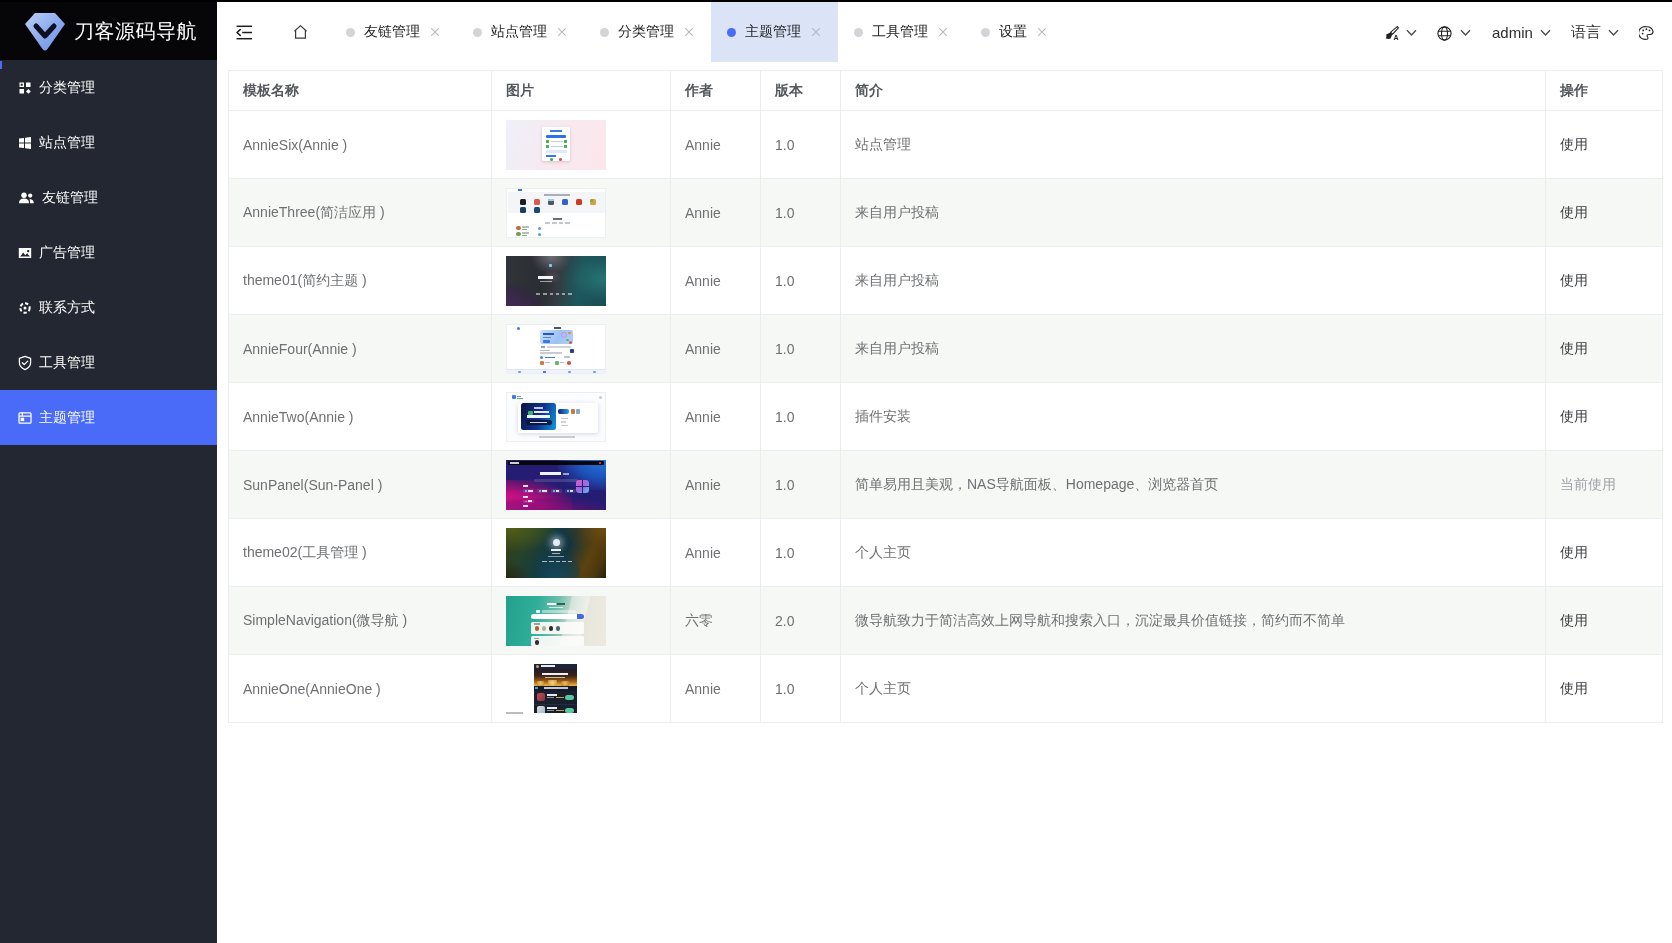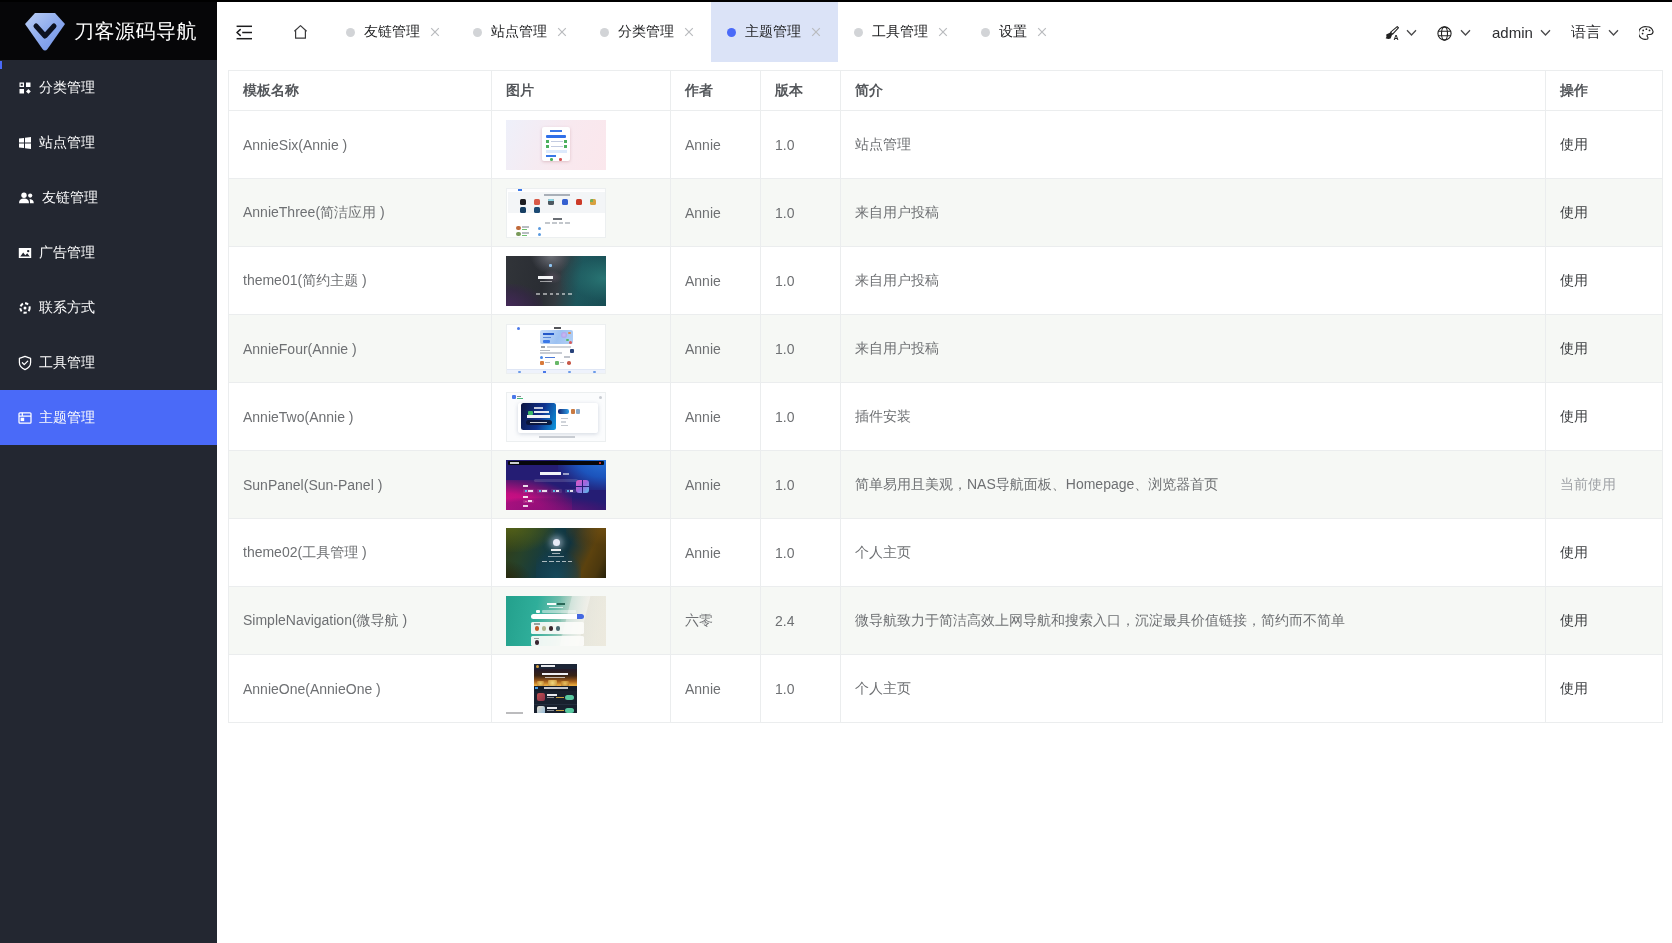--- a/index.html
+++ b/index.html
@@ -444,21 +444,21 @@
       <div style="left:28.5px;top:30.5px;width:4.5px;height:4.5px;background:#c05c28;border-radius:50%;"></div>
       <div style="left:35.5px;top:30.5px;width:4.5px;height:4.5px;background:#b0b890;border-radius:50%;"></div>
       <div style="left:42.5px;top:30.5px;width:4.5px;height:4.5px;background:#38242c;border-radius:50%;"></div>
       <div style="left:49.5px;top:30.5px;width:4.5px;height:4.5px;background:#486870;border-radius:50%;"></div>
       <div style="left:25px;top:40.5px;width:53px;height:9.5px;background:rgba(252,252,250,.92);border-radius:1.5px;"></div>
       <div style="left:28px;top:42px;width:5px;height:1.5px;background:#9aa29e;"></div>
       <div style="left:28.5px;top:44.5px;width:4.5px;height:4.5px;background:#3a2430;border-radius:50%;"></div>
     </div>
           </td>
           <td>六零</td>
-          <td>2.4</td>
+          <td>2.0</td>
           <td>微导航致力于简洁高效上网导航和搜索入口，沉淀最具价值链接，简约而不简单</td>
           <td><span class="use">使用</span></td>
         </tr>
   <tr>
           <td>AnnieOne(AnnieOne )</td>
           <td>
             <div class="thumb">
       <div style="left:28px;top:0;width:43px;height:49px;background:#18202e;overflow:hidden;">
         <div style="position:absolute;left:0;top:0;width:43px;height:5px;background:#1c2536;"></div>
         <div style="position:absolute;left:2px;top:1px;width:3px;height:3px;background:#d8a040;border-radius:50%;"></div>

